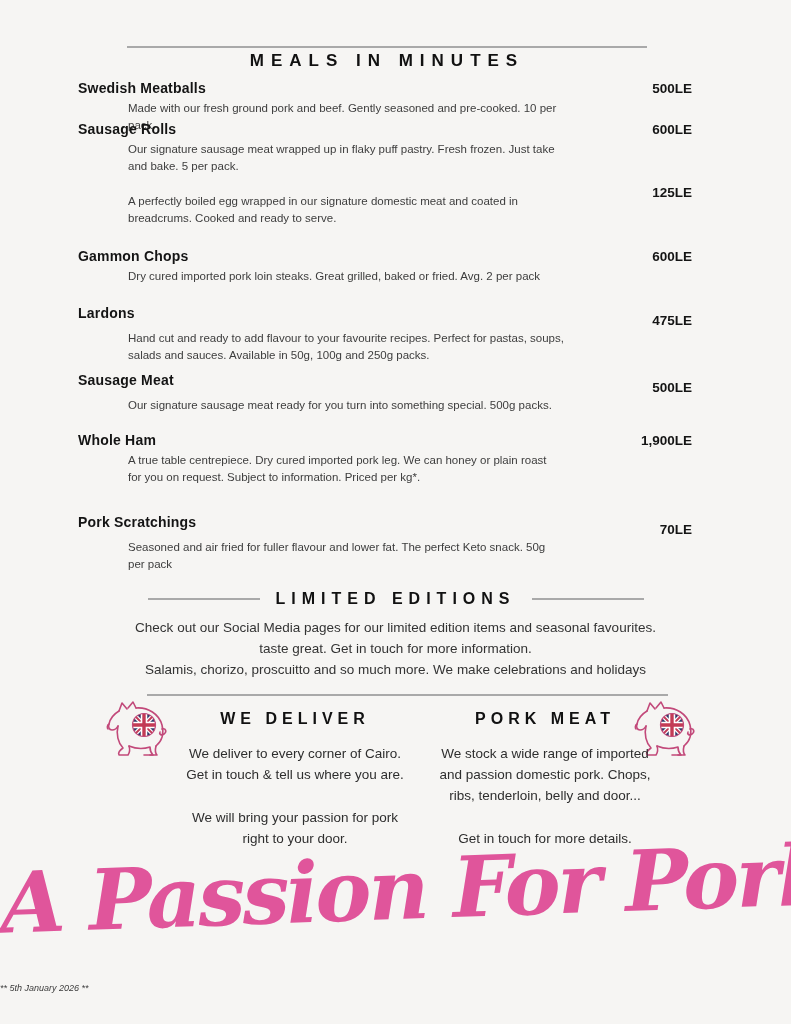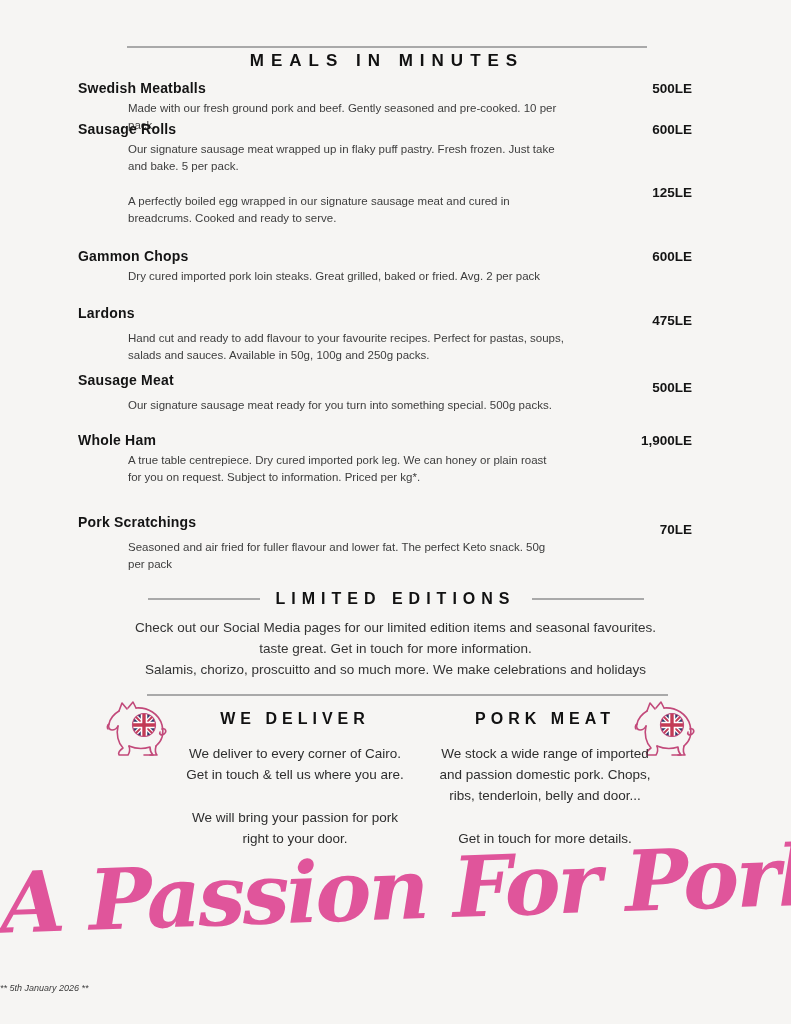--- a/index.html
+++ b/index.html
@@ -80,21 +80,21 @@
     <div class="item-price">600LE</div>
     <div class="item-desc">
         <div>Our signature sausage meat wrapped up in flaky puff pastry.  Fresh frozen. Just take</div>
         <div>and bake. 5 per pack.</div>
       </div>
   </div>
 
   <div class="item-row" style="top:184px">
     <div class="item-price">125LE</div>
     <div class="item-desc desc-lg">
-        <div>A perfectly boiled egg wrapped in our signature sausage meat and cured in</div>
+        <div>A perfectly boiled egg wrapped in our signature domestic meat and coated in</div>
         <div>breadcrums. Cooked and ready to serve.</div>
       </div>
   </div>
 
   <div class="item-row" style="top:248px">
     <div class="item-name">Gammon Chops</div>
     <div class="item-price">600LE</div>
     <div class="item-desc">
         <div>Dry cured imported pork loin steaks. Great grilled, baked or fried. Avg. 2 per pack</div>
       </div>

